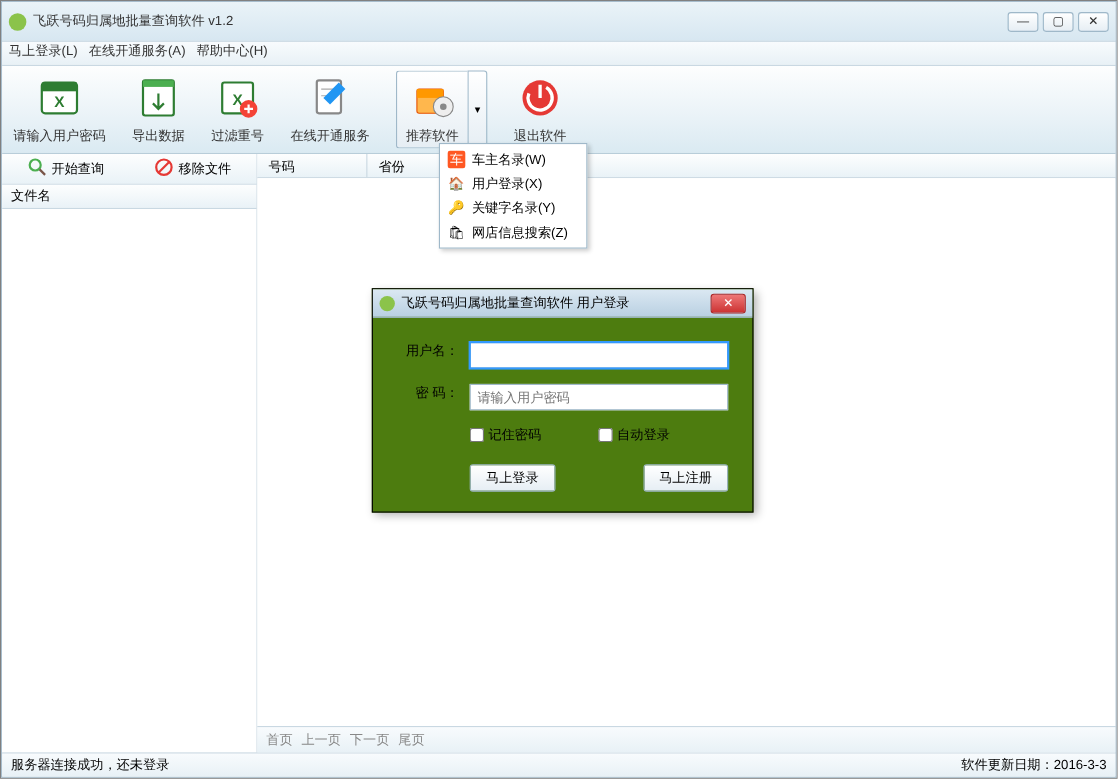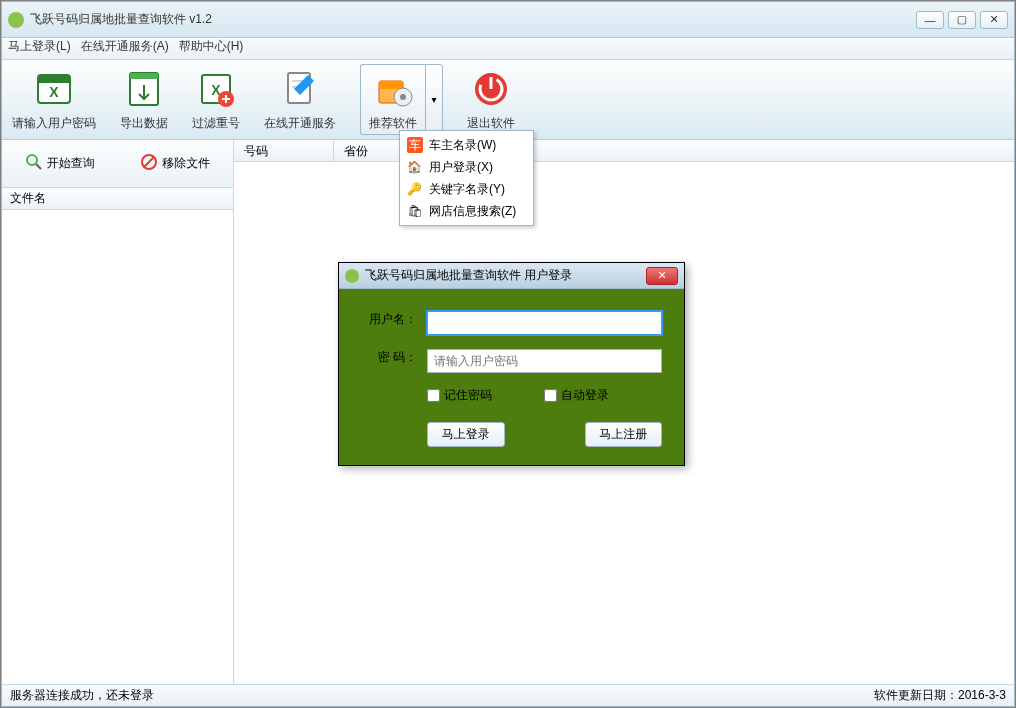--- a/index.html
+++ b/index.html
@@ -13,21 +13,21 @@
 .menubar { height: 22px; background: linear-gradient(#f8fbfd,#e8f1f6); border-bottom: 1px solid #c9d8e2; display: flex; align-items: flex-start; padding: 0 6px; gap: 10px; font-size: 12px; color: #333; }
 .menubar span { cursor: pointer; }
 .toolbar { height: 80px; background: linear-gradient(#fdfefe,#e9f2f7 60%,#daeaf2); border-bottom: 1px solid #b8cdd9; display: flex; align-items: center; padding: 4px 10px; gap: 24px; }
 .tbtn { display: flex; flex-direction: column; align-items: center; gap: 4px; font-size: 12px; color: #333; cursor: pointer; }
 .tbtn .ico { width: 44px; height: 44px; display: flex; align-items: center; justify-content: center; }
 .tsplit { display: flex; align-items: stretch; }
 .tsplit .main { border: 1px solid #9fb8c9; border-right: none; border-radius: 3px 0 0 3px; background: linear-gradient(#fff,#e6eef4); padding: 2px 8px; }
 .tsplit .arrow { width: 18px; border: 1px solid #9fb8c9; border-radius: 0 3px 3px 0; background: linear-gradient(#fff,#e6eef4); display: flex; align-items: center; justify-content: center; font-size: 10px; cursor: pointer; }
 .body { flex: 1; display: flex; min-height: 0; }
 .sidebar { width: 232px; border-right: 1px solid #c9d8e2; display: flex; flex-direction: column; background: #fff; }
-.sideactions { height: 48px; background: linear-gradient(#fdfefe,#e9f2f7); border-bottom: 1px solid #c9d8e2; display: flex; align-items: center; justify-content: space-around; font-size: 12px; }
+.sideactions { height: 28px; background: linear-gradient(#fdfefe,#e9f2f7); border-bottom: 1px solid #c9d8e2; display: flex; align-items: center; justify-content: space-around; font-size: 12px; }
 .sideactions .act { display: flex; align-items: center; gap: 4px; cursor: pointer; }
 .filehdr { height: 22px; background: linear-gradient(#fdfefe,#e9f2f7); border-bottom: 1px solid #c9d8e2; display: flex; align-items: center; padding: 0 8px; font-size: 12px; }
 .filelist { flex: 1; background: #fff; }
 .main { flex: 1; display: flex; flex-direction: column; position: relative; }
 .colhdr { height: 22px; background: linear-gradient(#fdfefe,#e9f2f7); border-bottom: 1px solid #c9d8e2; display: flex; font-size: 12px; }
 .colhdr span { padding: 3px 10px; border-right: 1px solid #c9d8e2; }
 .content { flex: 1; background: #fff; position: relative; }
 .pager { height: 24px; background: linear-gradient(#f8fbfd,#e8f1f6); border-top: 1px solid #c9d8e2; display: flex; align-items: center; padding: 0 8px; gap: 8px; font-size: 12px; color: #888; }
 .statusbar { height: 22px; background: linear-gradient(#f8fbfd,#e8f1f6); border-top: 1px solid #c9d8e2; display: flex; align-items: center; justify-content: space-between; padding: 0 8px; font-size: 12px; }
 .dropdown { position: absolute; left: 399px; top: 130px; width: 135px; background: #fff; border: 1px solid #9fb8c9; box-shadow: 2px 2px 4px rgba(0,0,0,.2); padding: 3px; z-index: 5; }
@@ -156,20 +156,26 @@
       </div>
       <div class="filehdr">文件名</div>
       <div class="filelist"></div>
     </div>
     <div class="main">
       <div class="colhdr">
         <span style="width:100px">号码</span>
         <span style="width:80px">省份</span>
       </div>
       <div class="content"></div>
+      <div class="pager">
+        <span>首页</span>
+        <span>上一页</span>
+        <span>下一页</span>
+        <span>尾页</span>
+      </div>
     </div>
   </div>
 
   <div class="statusbar">
     <span>服务器连接成功，还未登录</span>
     <span>软件更新日期：2016-3-3</span>
   </div>
 </div>
 
 <div class="dropdown">

